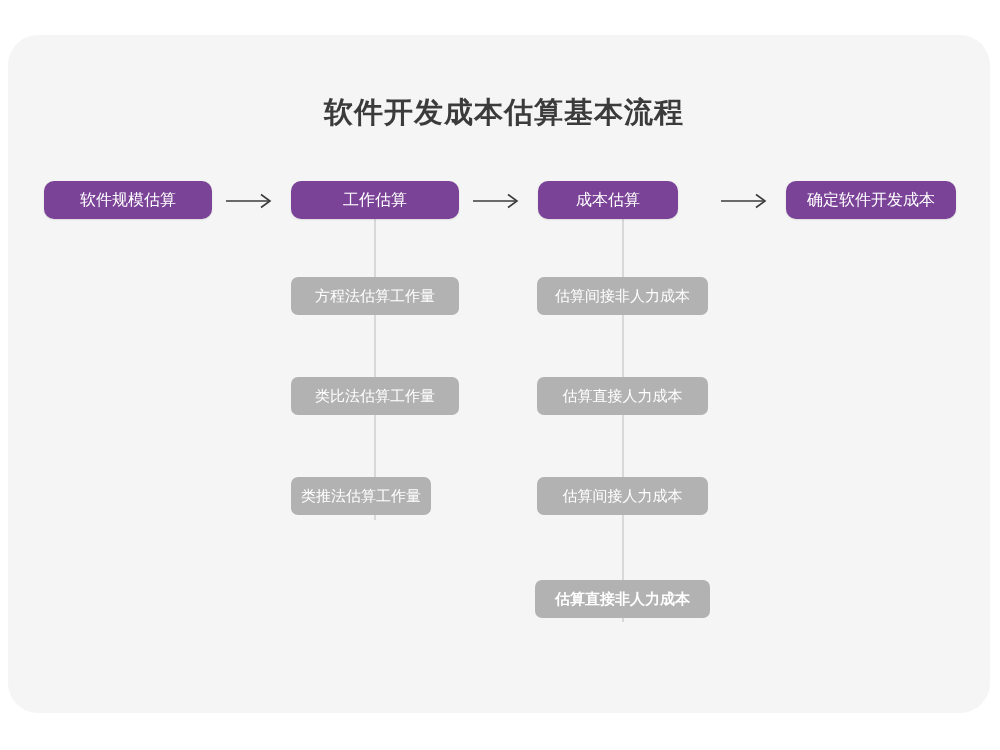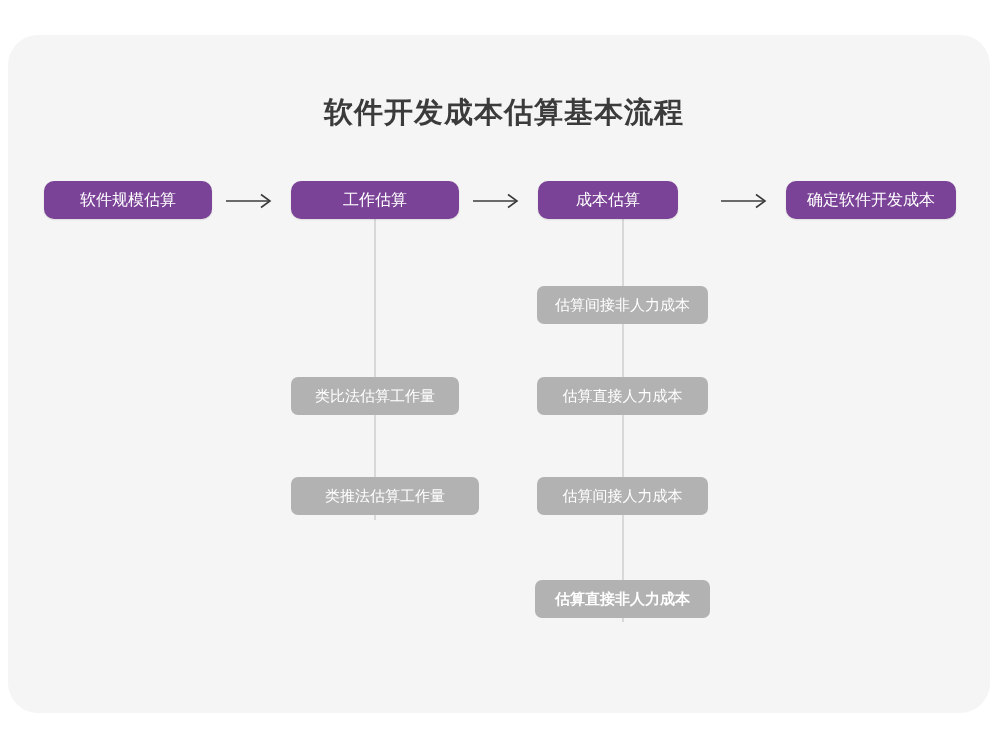--- a/index.html
+++ b/index.html
@@ -125,26 +125,27 @@
 
   <div class="arrow" style="left:720px; top:191px;">
     <svg width="52" height="16" viewBox="0 0 52 16" aria-hidden="true">
       <line x1="1" y1="8" x2="44" y2="8" stroke="#3b3b3b" stroke-width="1.6"></line>
       <polyline points="36,1.5 45,8 36,14.5" fill="none" stroke="#3b3b3b" stroke-width="1.6"></polyline>
     </svg>
   </div>
 
   <div class="node primary" style="left:786px; top:181px; width:170px;">确定软件开发成本</div>
 
+  <div class="node secondary" style="left:291px; top:277px; width:168px;">方程法估算工作量</div>
 
   <div class="node secondary" style="left:291px; top:377px; width:168px;font-family:Liberation Mono, monospace;">类比法估算工作量</div>
 
-  <div class="node secondary" style="left:291px; top:477px; width:188px;">类推法估算工作量</div>
+  <div class="node secondary" style="left:291px; top:477px; width:140px;">类推法估算工作量</div>
 
-  <div class="node secondary" style="left:537px; top:286px; width:171px;">估算间接非人力成本</div>
+  <div class="node secondary" style="left:537px; top:277px; width:171px;">估算间接非人力成本</div>
 
   <div class="node secondary" style="left:537px; top:377px; width:171px;">估算直接人力成本</div>
 
   <div class="node secondary" style="left:537px; top:477px; width:171px;">估算间接人力成本</div>
 
   <div class="node secondary" style="left:535px; top:580px; width:175px;font-weight:bold;">估算直接非人力成本</div>
 
 </div>
 
 </body></html>

